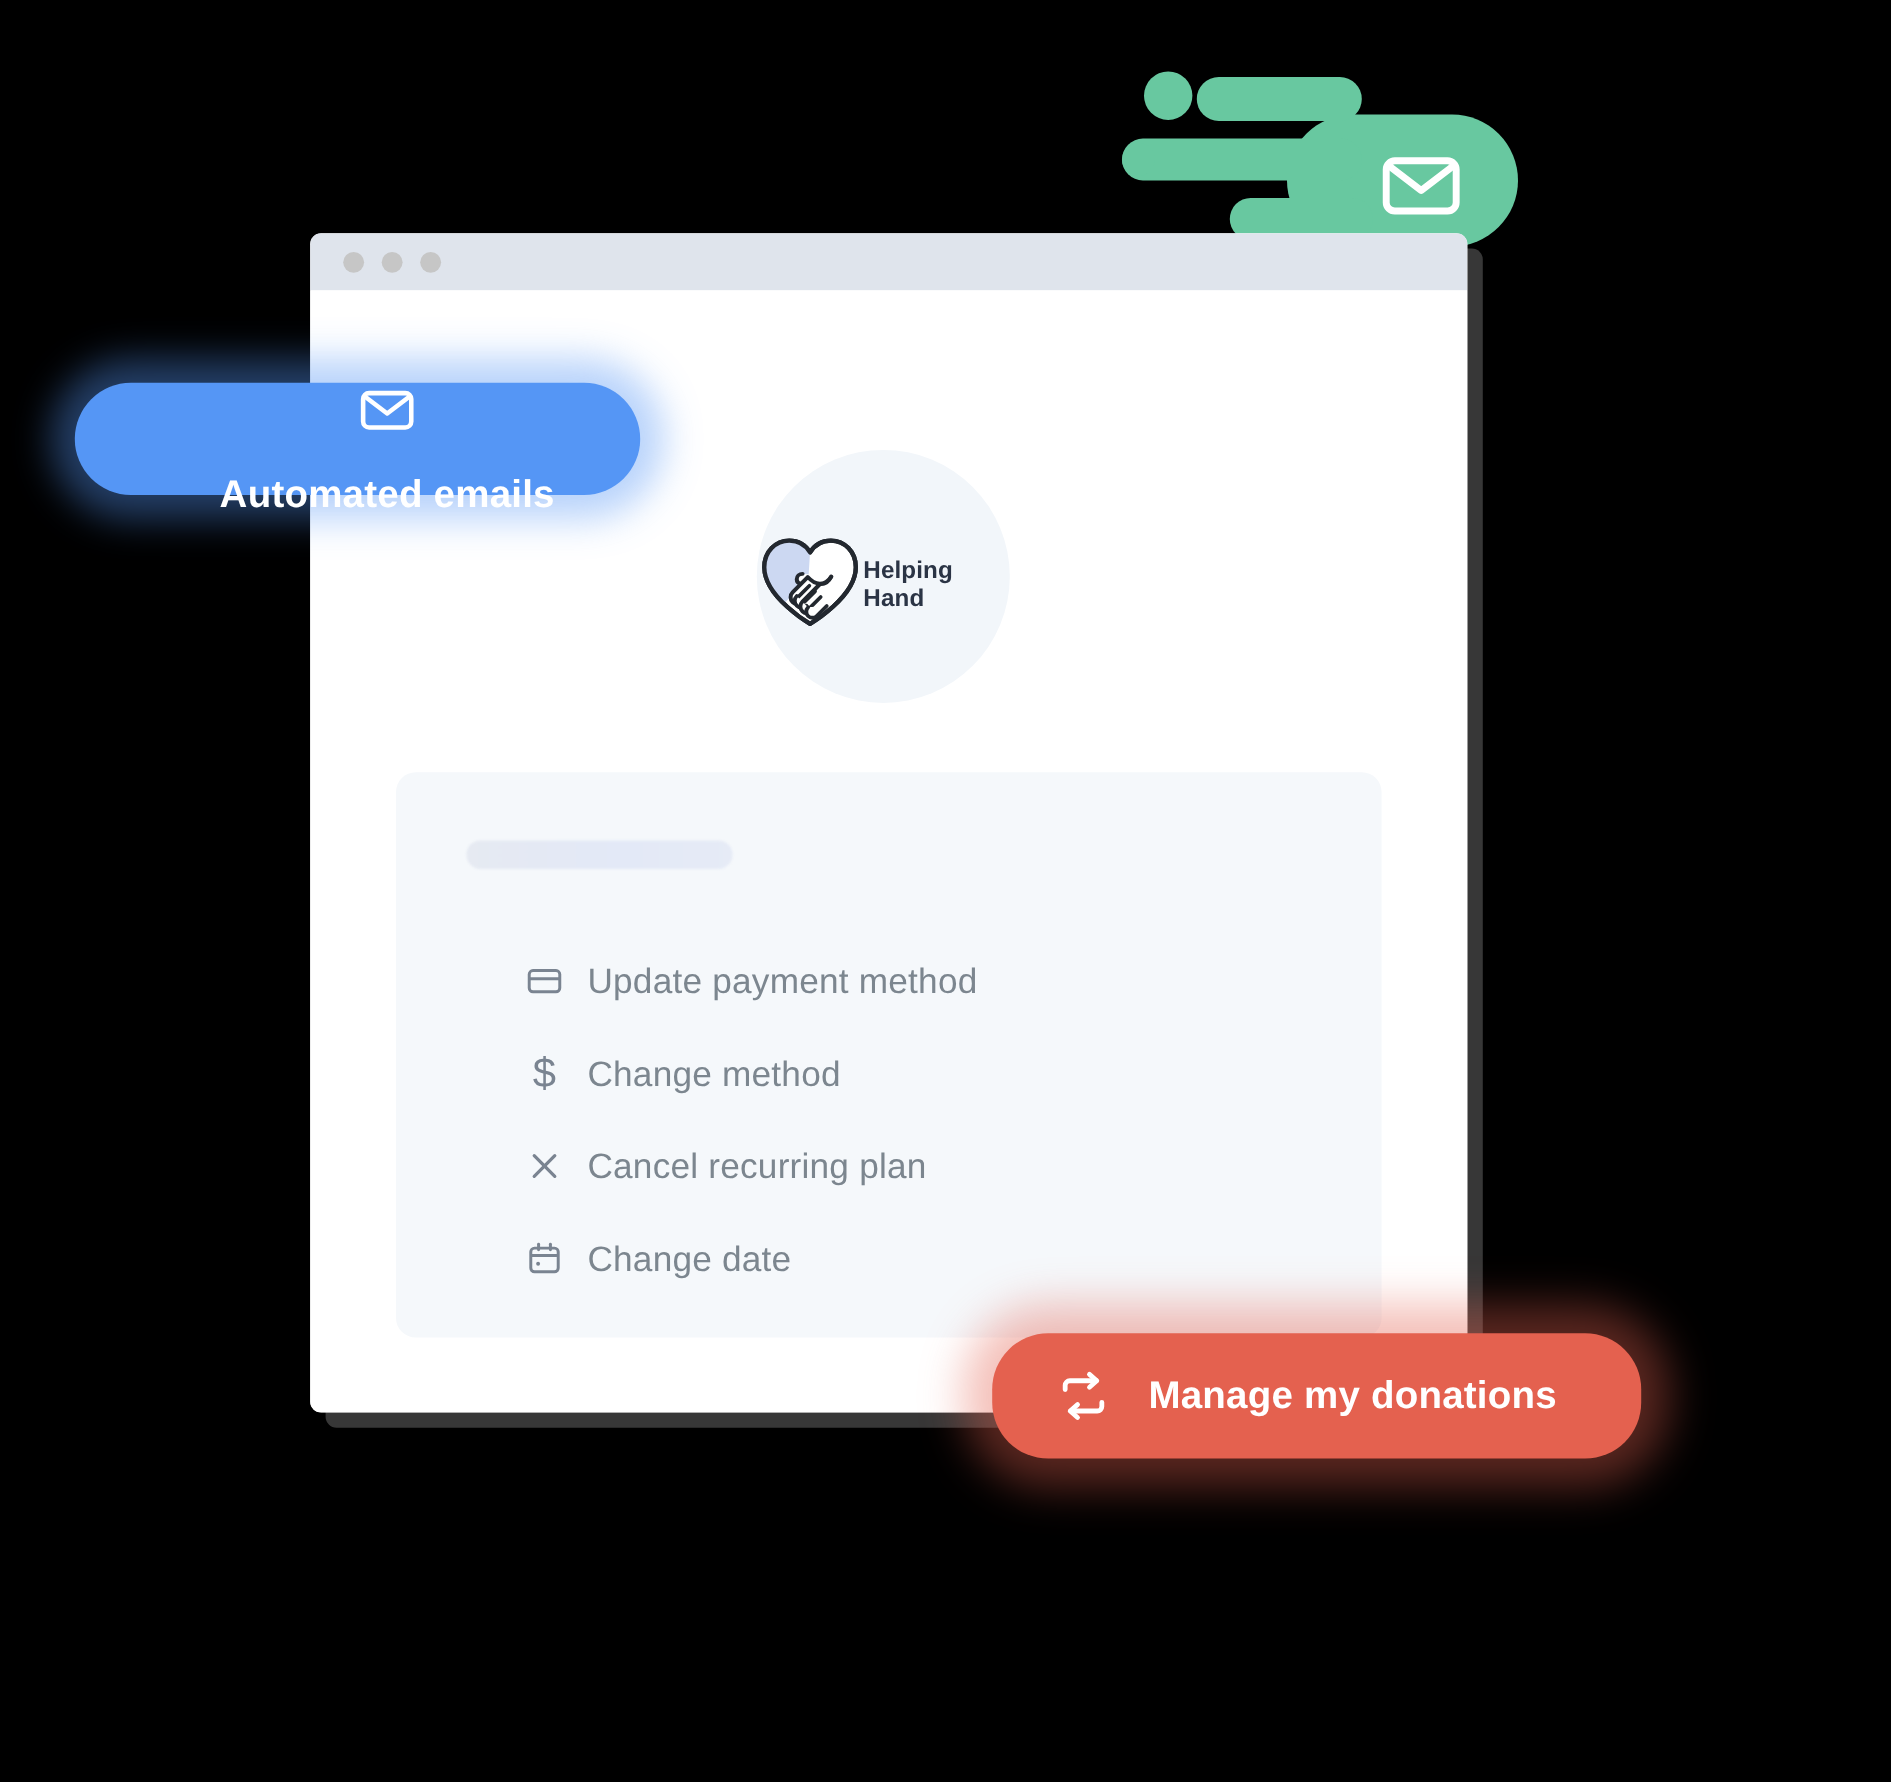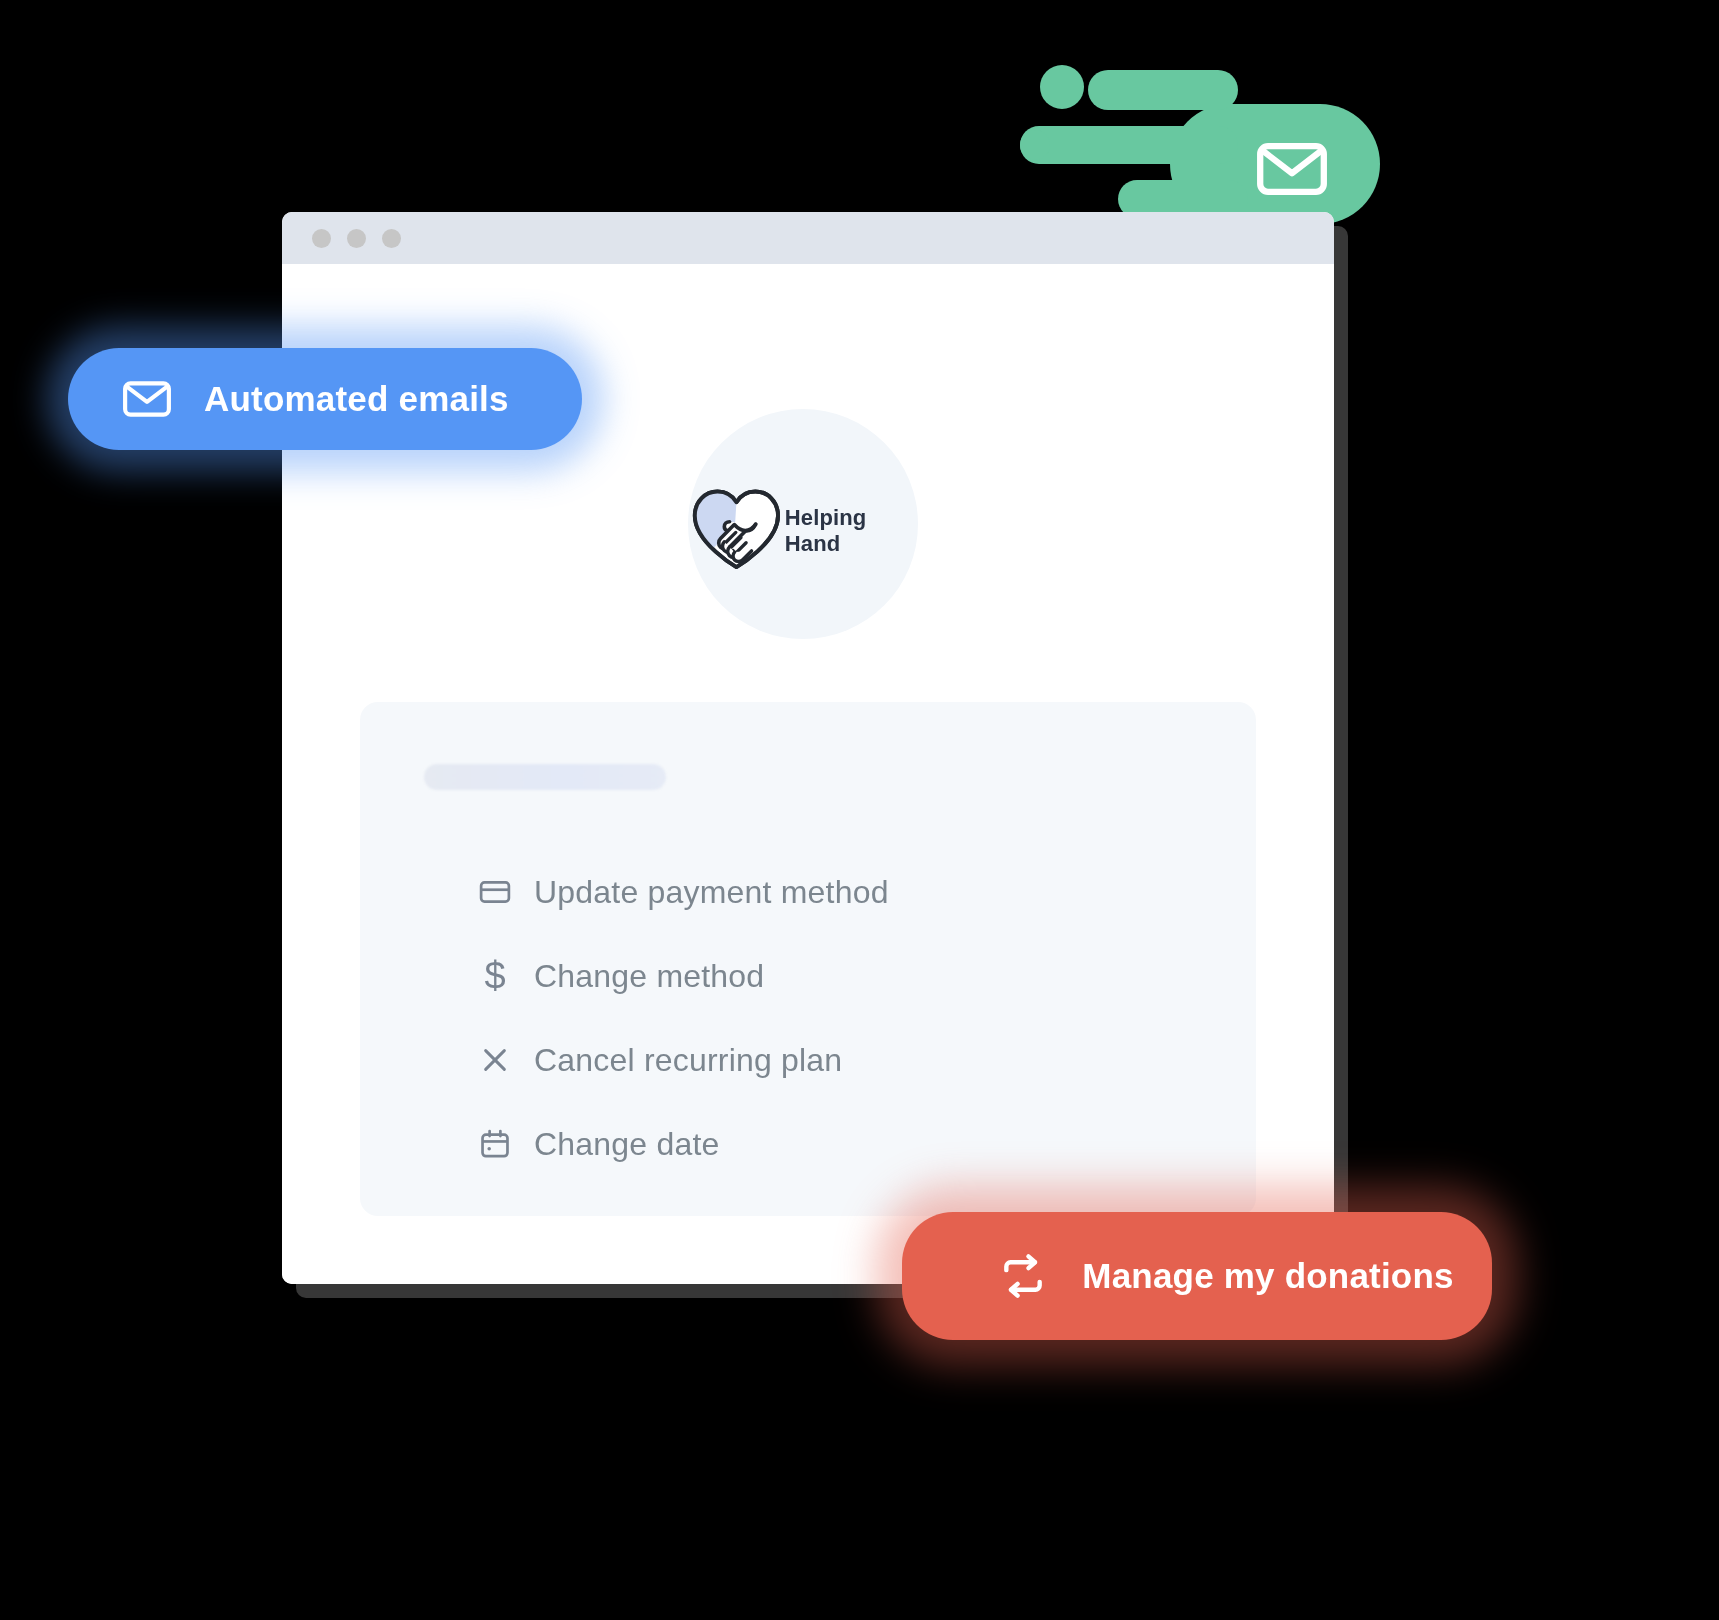--- a/index.html
+++ b/index.html
@@ -162,44 +162,44 @@
     width: 514px;
     height: 102px;
     border-radius: 51px;
     background: #5596f5;
     display: flex;
     align-items: center;
     padding-left: 54px;
     gap: 32px;
     box-shadow: 0 0 34px 22px rgba(85,150,245,0.42),
                 0 0 0 0 rgba(85,150,245,0.5);
+    flex-direction: column;
   }
   #badge-automated-emails .badge-label {
     font-size: 35px;
     font-weight: bold;
     color: #ffffff;
     letter-spacing: .2px;
   }
   .badge-icon { width: 50px; height: 50px; flex: 0 0 50px; }
 
   
   #badge-manage-donations {
     position: absolute;
     left: 902px;
     top: 1212px;
     width: 590px;
-    height: 128px;
+    height: 114px;
     border-radius: 51px;
     background: #e4614f;
     display: flex;
     align-items: center;
     padding-left: 58px;
     gap: 34px;
     box-shadow: 0 0 40px 26px rgba(228,97,79,0.40);
-    justify-content: center;
   }
   #badge-manage-donations .badge-label {
     font-size: 35px;
     font-weight: bold;
     color: #ffffff;
     letter-spacing: .2px;
   }
 </style>
 </head>
 <body>

